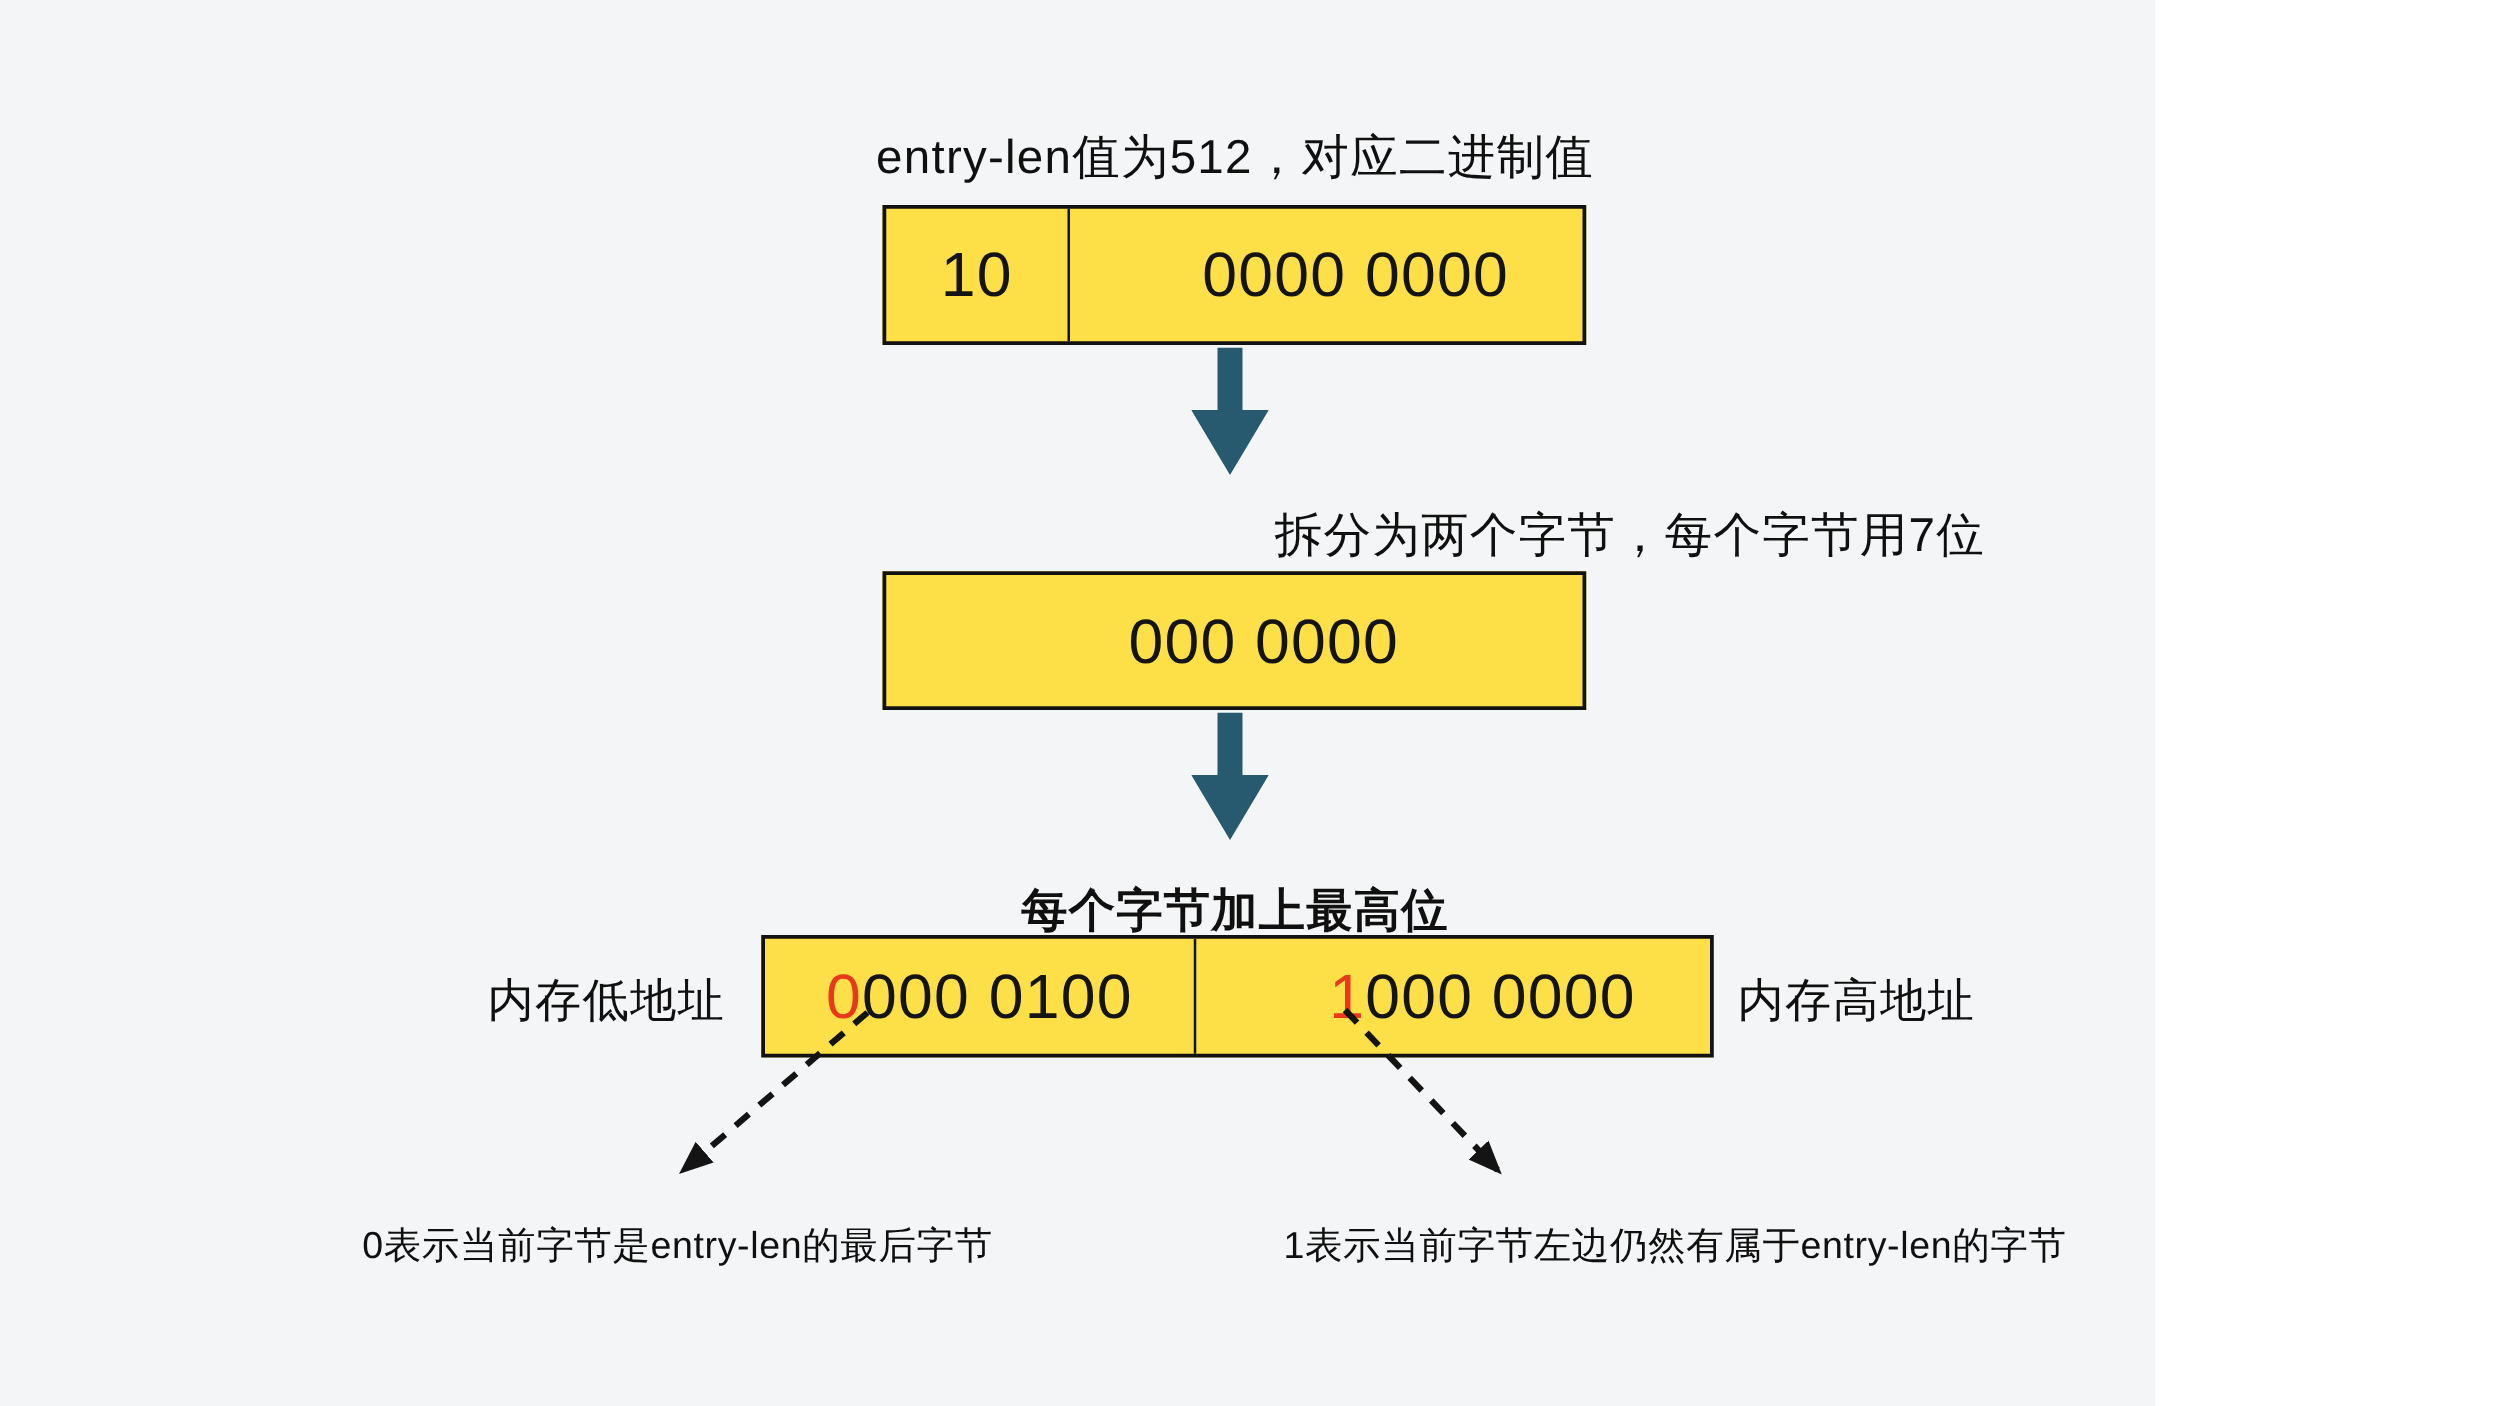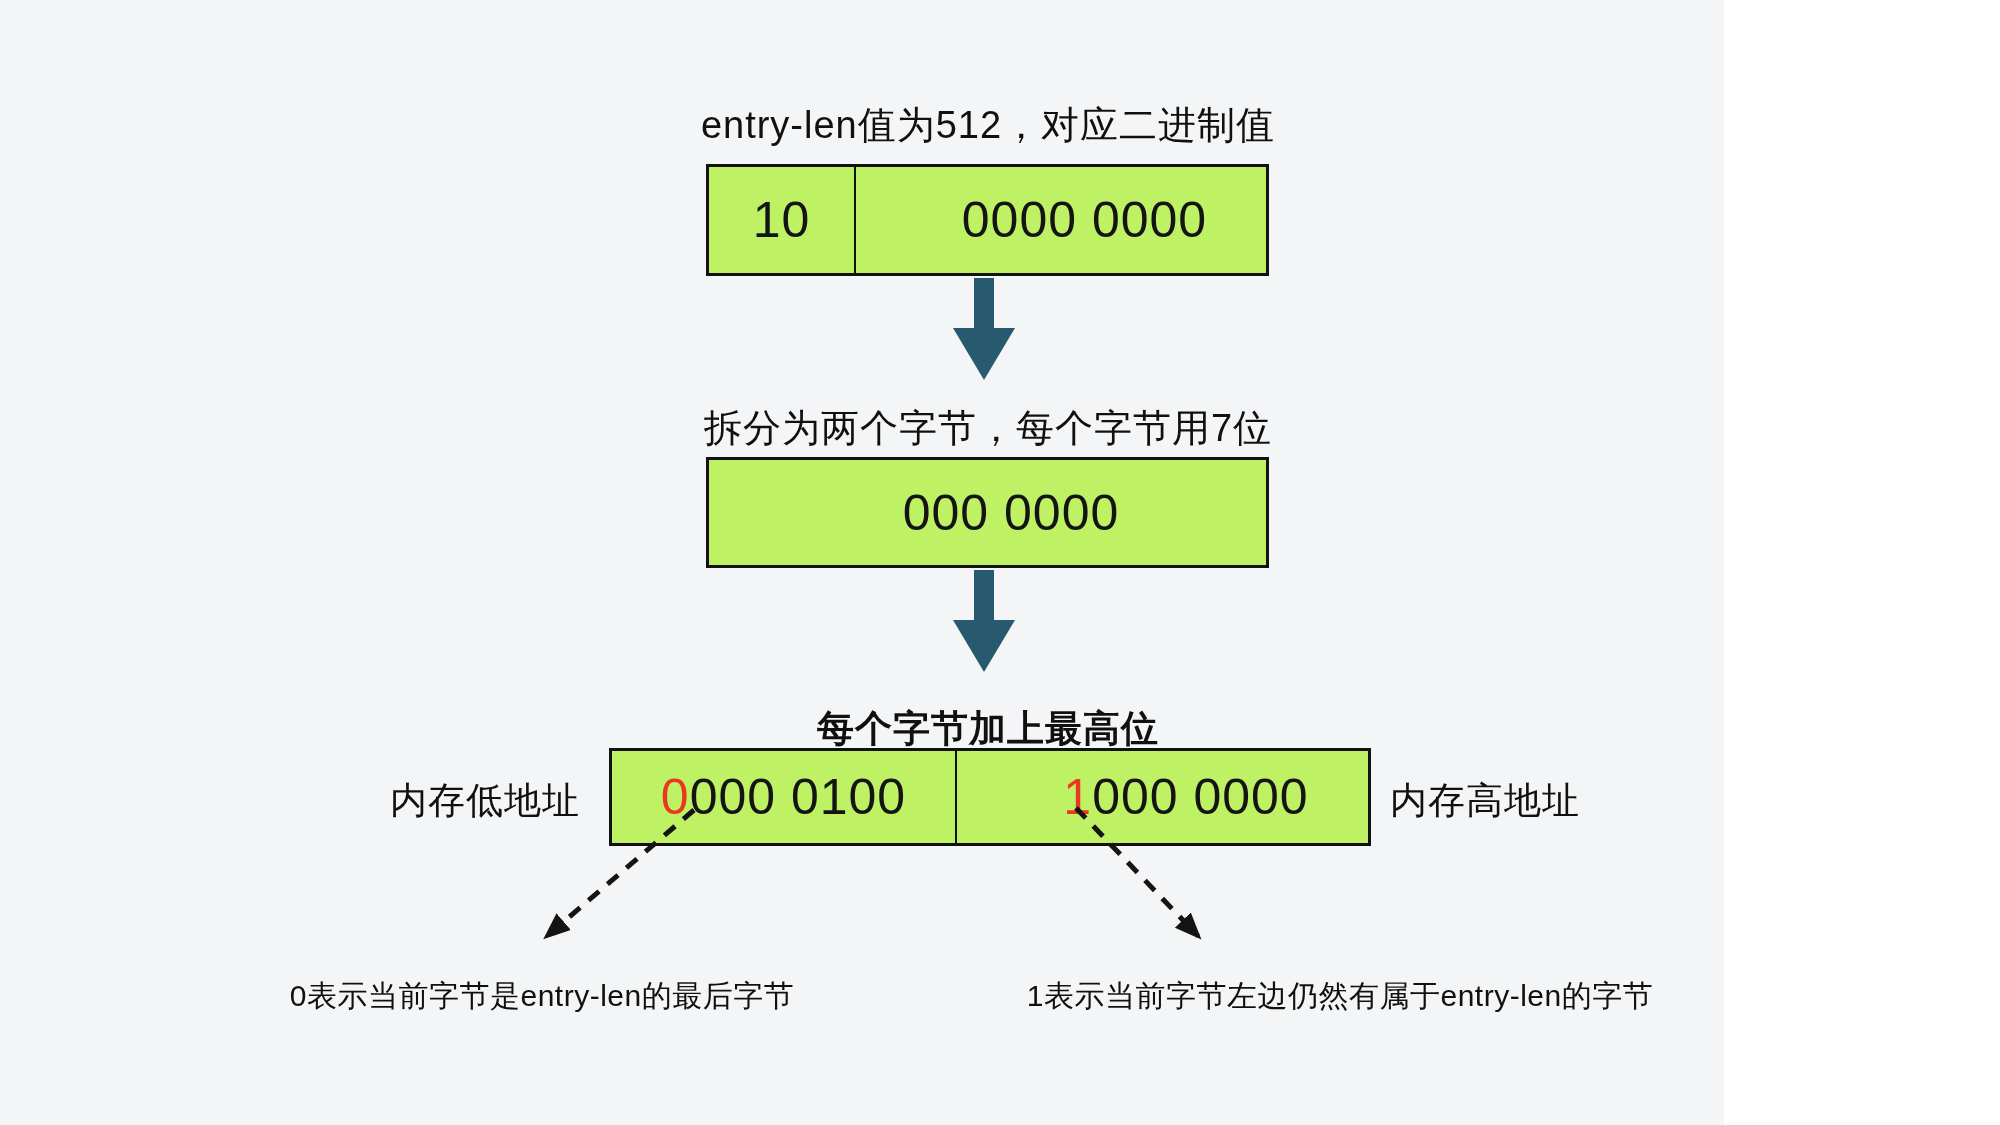--- a/index.html
+++ b/index.html
@@ -8,36 +8,36 @@
     background:#f4f5f6; overflow:hidden;
     font-family:"Liberation Sans", sans-serif;
     color:#101010;
   }
   .title {
     position:absolute; left:388px; width:1200px;
     text-align:center; font-size:38px; letter-spacing:1px;
   }
   .box {
     position:absolute; display:flex;
-    background:#bef264; border:3px solid #121212; box-sizing:border-box;
+    background:#fde047; border:3px solid #121212; box-sizing:border-box;
   }
   .cell {
     display:flex; align-items:center; justify-content:center;
     font-size:50px; letter-spacing:1px; color:#141414; white-space:pre;
   }
   .cell.first { border-right:2px solid #121212; }
   .cell.rest  { flex:1;margin-left:47px; }
   #box1 { left:706px; top:164px; width:563px; height:112px; }
   #box2 { left:706px; top:457px; width:563px; height:111px; }
   #box3 { left:609px; top:748px; width:762px; height:98px; }
   #box1 .first, #box2 .first { width:145px; }
   #box3 .first { width:343px; }
   .red { color:#e8391f; }
   #title1 { top:100px; }
-  #title2 { top:403px; }
+  #title2 { top:403px;text-align:right; }
   #title3 { top:704px; font-size:37px;font-weight:bold; }
   .solid-arrow { position:absolute; left:953px; }
   #arrow1 { top:278px; }
   #arrow2 { top:570px; }
   .side-label { position:absolute; top:776px; font-size:37px; letter-spacing:1px; }
   #mem-low  { left:0; width:580px; text-align:right; }
   #mem-high { left:1390px; }
   .annotation {
     position:absolute; top:976px; width:900px;
     text-align:center; font-size:30px; letter-spacing:0.5px;

